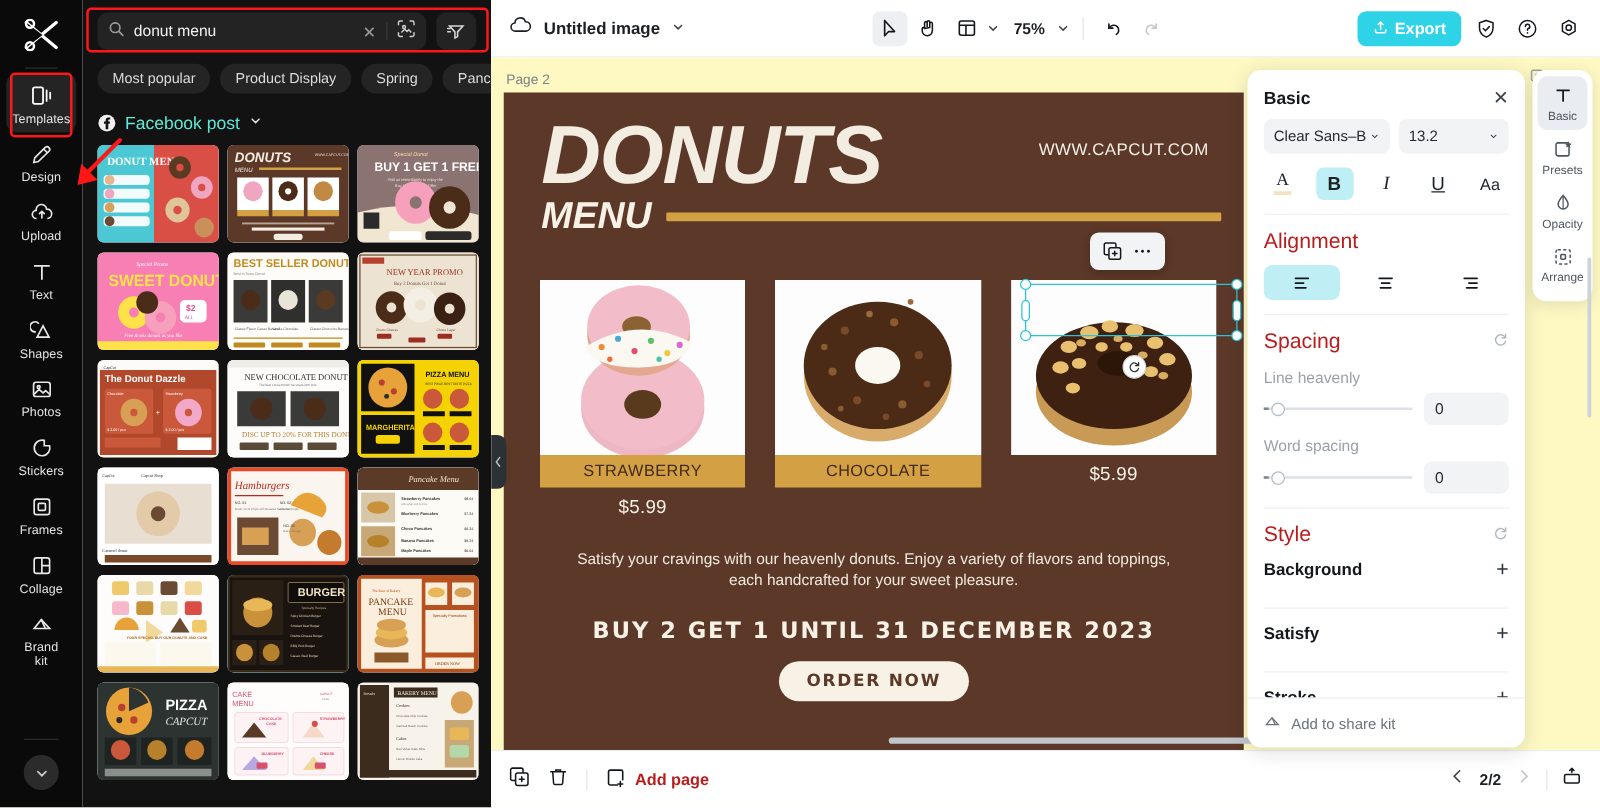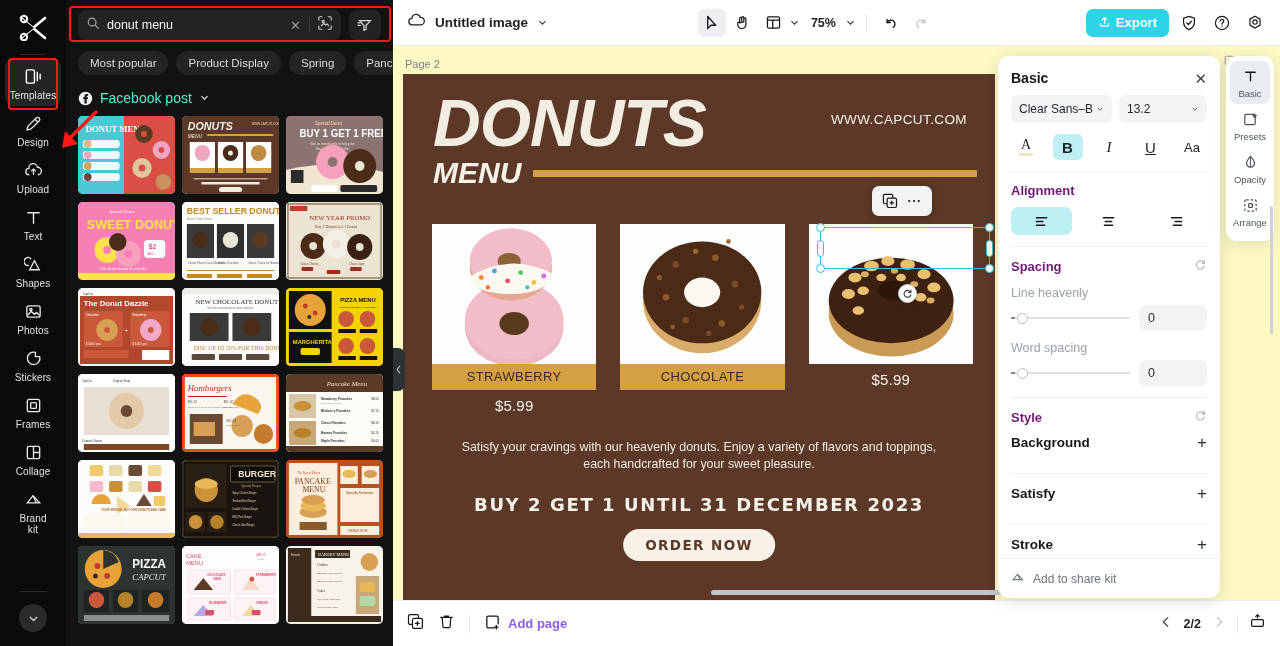--- a/index.html
+++ b/index.html
@@ -165,21 +165,21 @@
     z-index:20; cursor:pointer;
   }
   .hscroll { position:absolute; left:318px; bottom:5px; width:336px; height:5px; background:#c0c6cc; border-radius:3px; }
 
   
   .bottombar {
     height:46px; flex:0 0 46px; background:#fff; border-top:1px solid #eceef0;
     display:flex; align-items:center; padding:0 14px; gap:14px;
   }
   .bb-vline { width:1px; height:18px; background:#e2e5e8; }
-  .addpage { display:flex; align-items:center; gap:7px; font-size:13px; font-weight:bold; color:#8b5cf6; cursor:pointer; }
+  .addpage { display:flex; align-items:center; gap:7px; font-size:13px; font-weight:bold; color:#b91c1c; cursor:pointer; }
   .bb-right { margin-left:auto; display:flex; align-items:center; gap:11px; }
   .pg-num { font-size:12.5px; font-weight:bold; color:#1c1f23; }
 
   
   .props {
     position:absolute; right:60px; top:56px; width:222px; height:542px;
     background:#fff; border-radius:11px; box-shadow:0 3px 16px rgba(20,30,45,.14);
     display:flex; flex-direction:column; overflow:hidden; z-index:30;
   }
   .props-scroll { flex:1; overflow:hidden; padding:0 13px; }
@@ -194,21 +194,21 @@
   .sel-ctl .val { overflow:hidden; white-space:nowrap; text-overflow:clip; }
   .font-sel { flex:1; min-width:0; }
   .size-sel { width:88px; justify-content:space-between;gap:41px; }
   .styrow { display:flex; align-items:center; justify-content:space-between; margin-bottom:3px; }
   .sty-b {
     width:30px; height:26px; border-radius:6px; display:flex; align-items:center; justify-content:center;
     cursor:pointer; font-size:15px; color:#1b2127;
   }
   .sty-b.act { background:#bfeef5; }
   .divider { height:1px; background:#eef0f2; margin:11px 0 0; }
-  .sec-title { font-size:13px; font-weight:bold; color:#701a75; padding:11px 0 9px; display:flex; align-items:center; }
+  .sec-title { font-size:17px; font-weight:normal; color:#b91c1c; padding:11px 0 9px; display:flex; align-items:center; }
   .sec-title .reset { margin-left:auto; cursor:pointer; }
   .alignrow { display:flex; gap:6px; }
   .al-b { flex:1; height:28px; border-radius:7px; display:flex; align-items:center; justify-content:center; cursor:pointer; }
   .al-b.act { background:#bfeef5; }
   .sp-label { font-size:12.5px; color:#9aa3ab; padding:3px 0 5px; }
   .sp-row { display:flex; align-items:center; gap:9px; margin-bottom:7px; }
   .slider { flex:1; height:14px; position:relative; display:flex; align-items:center; }
   .slider .track { position:absolute; left:0; right:0; height:2px; background:#dde1e5; border-radius:2px; }
   .slider .knob { position:absolute; left:6px; width:11px; height:11px; border-radius:50%; background:#fff; border:1.6px solid #b6bec5; }
   .slider .cap { position:absolute; left:0; width:4px; height:2px; background:#7e878f; }

